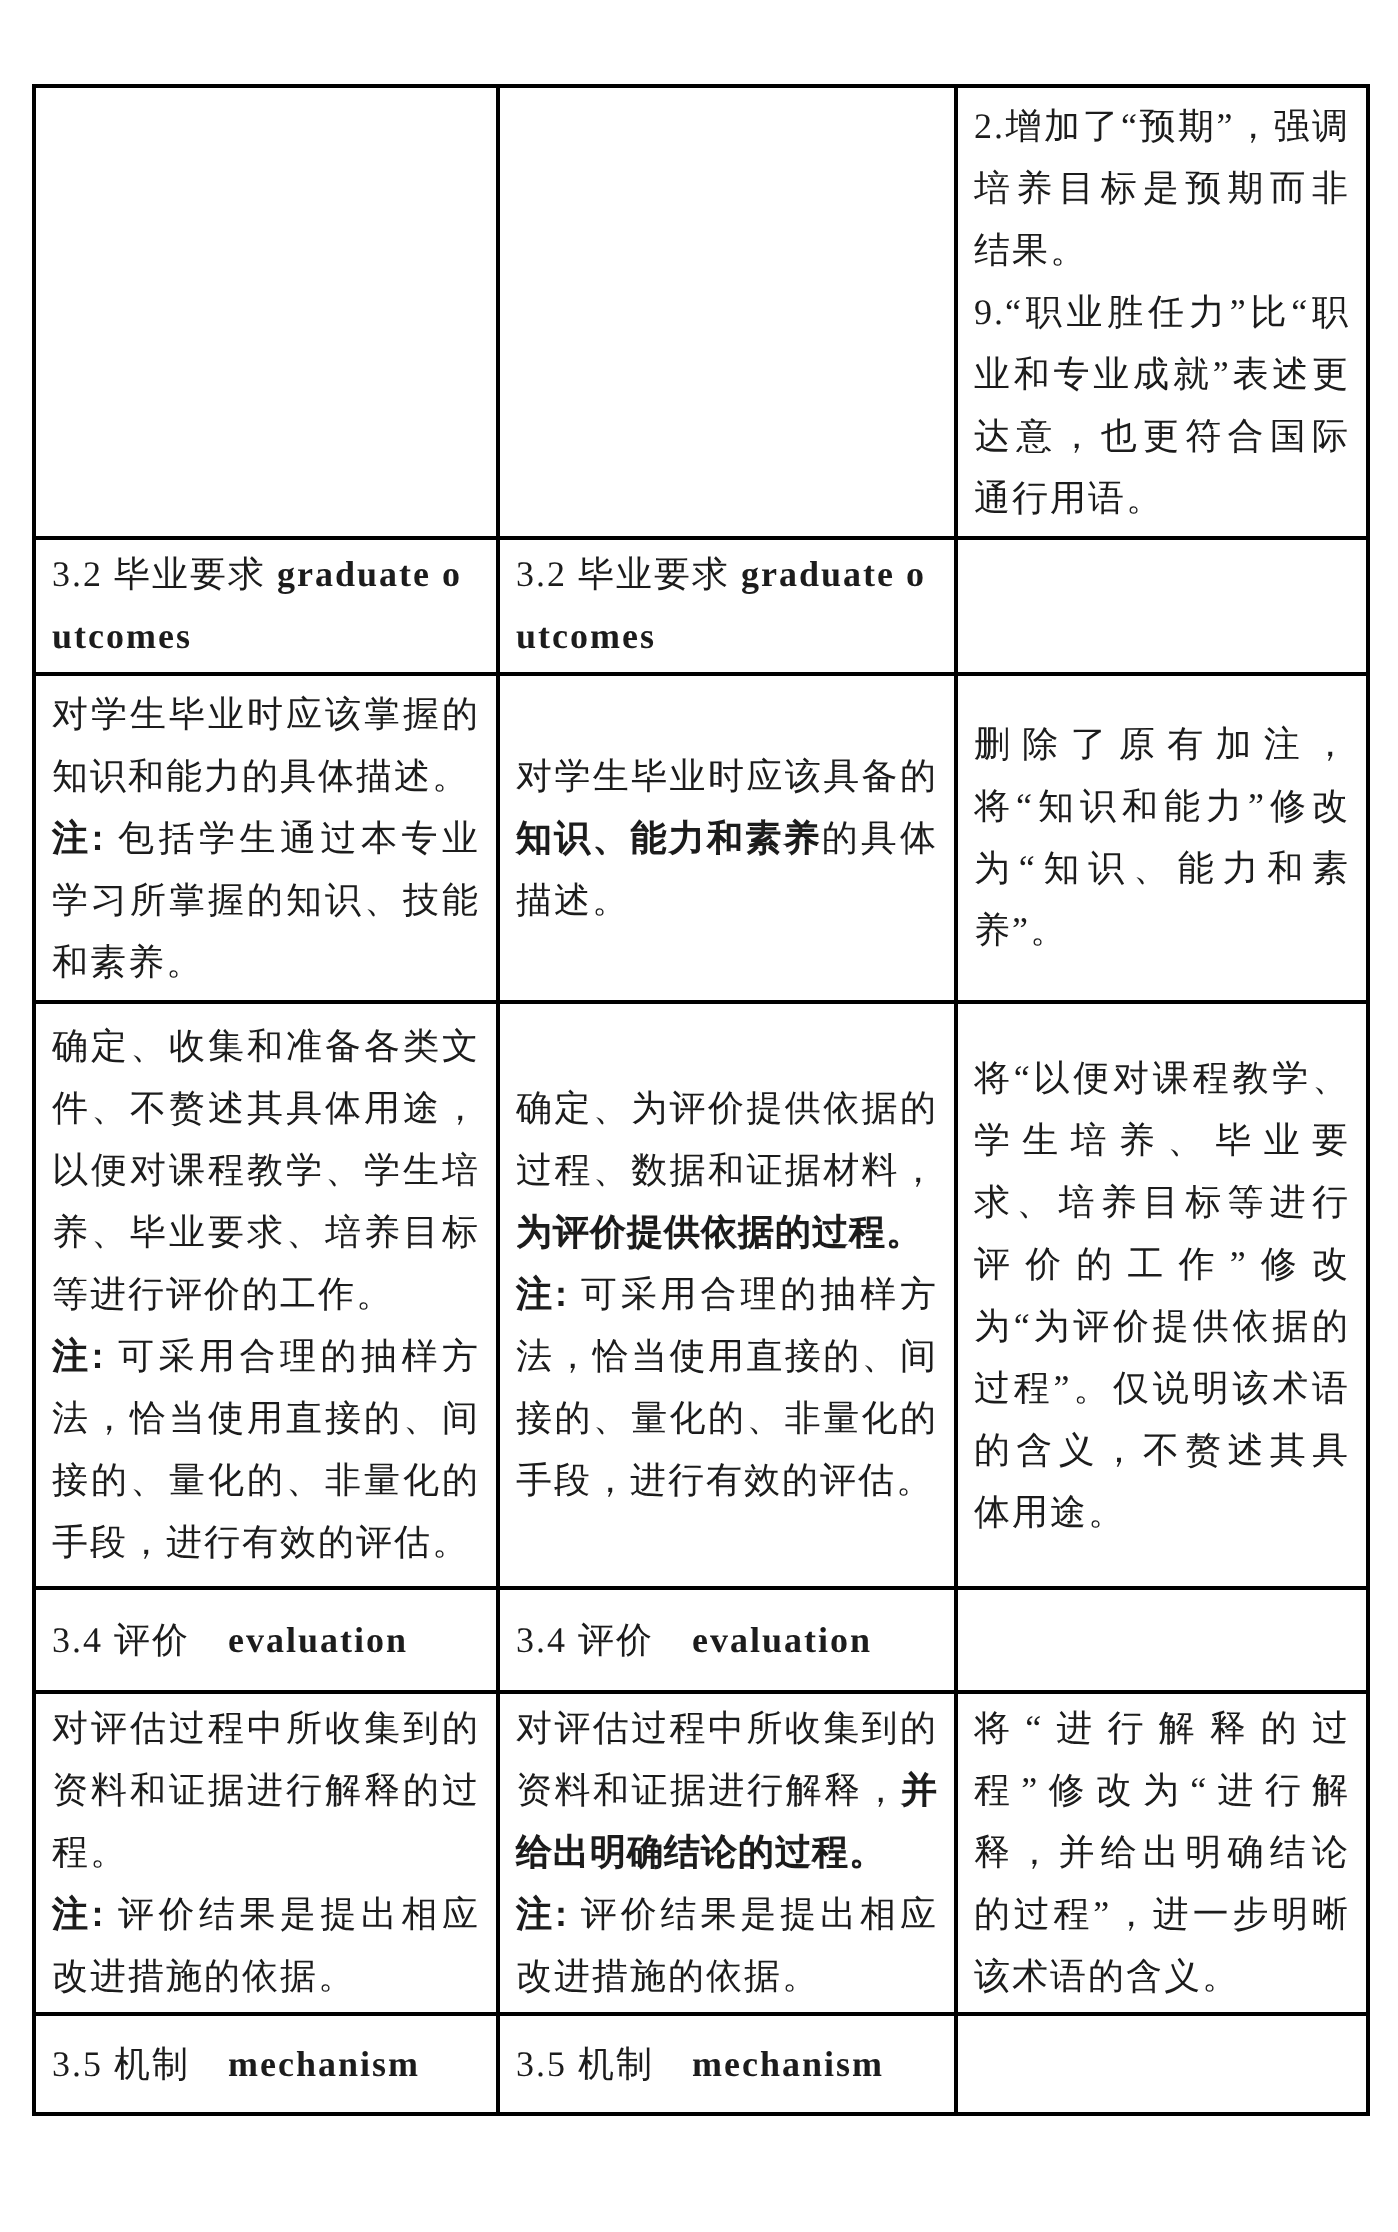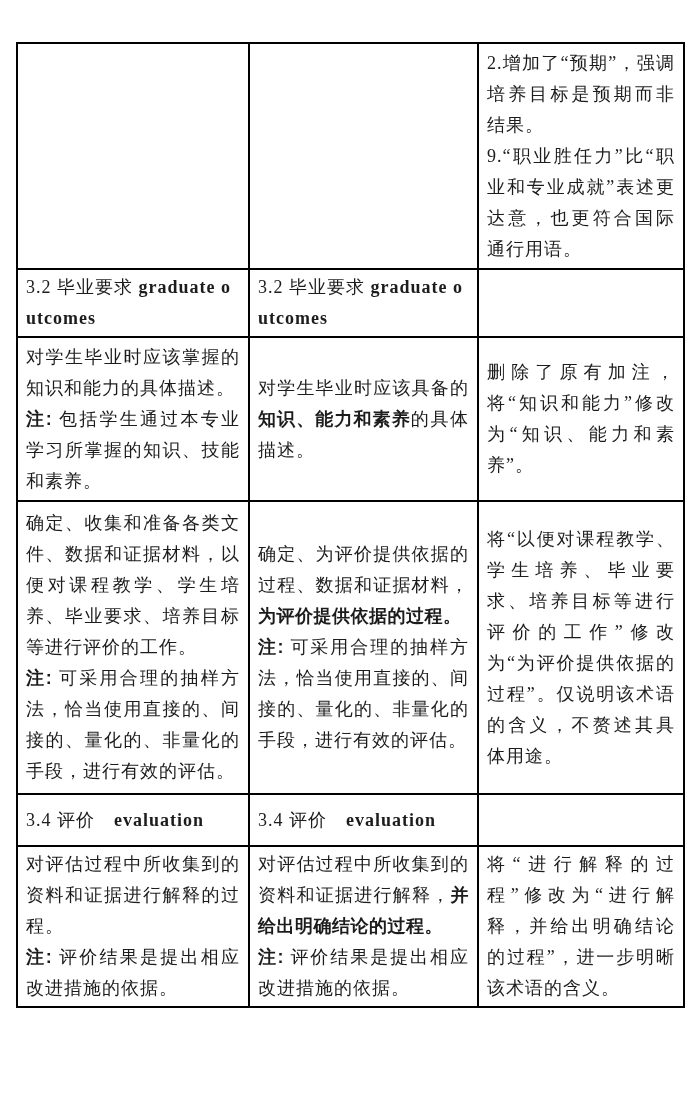--- a/index.html
+++ b/index.html
@@ -76,21 +76,21 @@
           </td>
         <td class="body-cell">
             <p class="para"><span>对学生毕业时应该具备的</span><span class="b-sans">知识、能力和素养</span><span>的具体描述。</span></p>
           </td>
         <td class="body-cell">
             <p class="para"><span>删除了原有加注，将“知识和能力”修改为“知识、能力和素养”。</span></p>
           </td>
       </tr>
       <tr class="r5">
         <td class="body-cell">
-            <p class="para"><span>确定、收集和准备各类文件、数据和证据材料，以便对课程教学、学生培养、毕业要求、培养目标等进行评价的工作。</span></p>
+            <p class="para"><span>确定、收集和准备各类文件、不赘述其具体用途，以便对课程教学、学生培养、毕业要求、培养目标等进行评价的工作。</span></p>
             <p class="para"><span class="b-sans">注: </span><span>可采用合理的抽样方法，恰当使用直接的、间接的、量化的、非量化的手段，进行有效的评估。</span></p>
           </td>
         <td class="body-cell">
             <p class="para"><span>确定、为评价提供依据的过程、数据和证据材料，</span><span class="b-sans">为评价提供依据的过程。</span></p>
             <p class="para"><span class="b-sans">注: </span><span>可采用合理的抽样方法，恰当使用直接的、间接的、量化的、非量化的手段，进行有效的评估。</span></p>
           </td>
         <td class="body-cell">
             <p class="para"><span>将“以便对课程教学、学生培养、毕业要求、培养目标等进行评价的工作”修改为“为评价提供依据的过程”。仅说明该术语的含义，不赘述其具体用途。</span></p>
           </td>
       </tr>
@@ -109,15 +109,24 @@
             <p class="para"><span class="b-sans">注: </span><span>评价结果是提出相应改进措施的依据。</span></p>
           </td>
         <td class="body-cell">
             <p class="para"><span>对评估过程中所收集到的资料和证据进行解释，</span><span class="b-sans">并给出明确结论的过程。</span></p>
             <p class="para"><span class="b-sans">注: </span><span>评价结果是提出相应改进措施的依据。</span></p>
           </td>
         <td class="body-cell">
             <p class="para"><span>将“进行解释的过程”修改为“进行解释，并给出明确结论的过程”，进一步明晰该术语的含义。</span></p>
           </td>
       </tr>
+      <tr class="r8">
+        <td class="head-cell">
+            <p class="para"><span>3.5 机制　</span><span class="b-serif">mechanism</span></p>
+          </td>
+        <td class="head-cell">
+            <p class="para"><span>3.5 机制　</span><span class="b-serif">mechanism</span></p>
+          </td>
+        <td class="head-cell"></td>
+      </tr>
     </tbody>
   </table>
 </div>
 
 </body></html>

